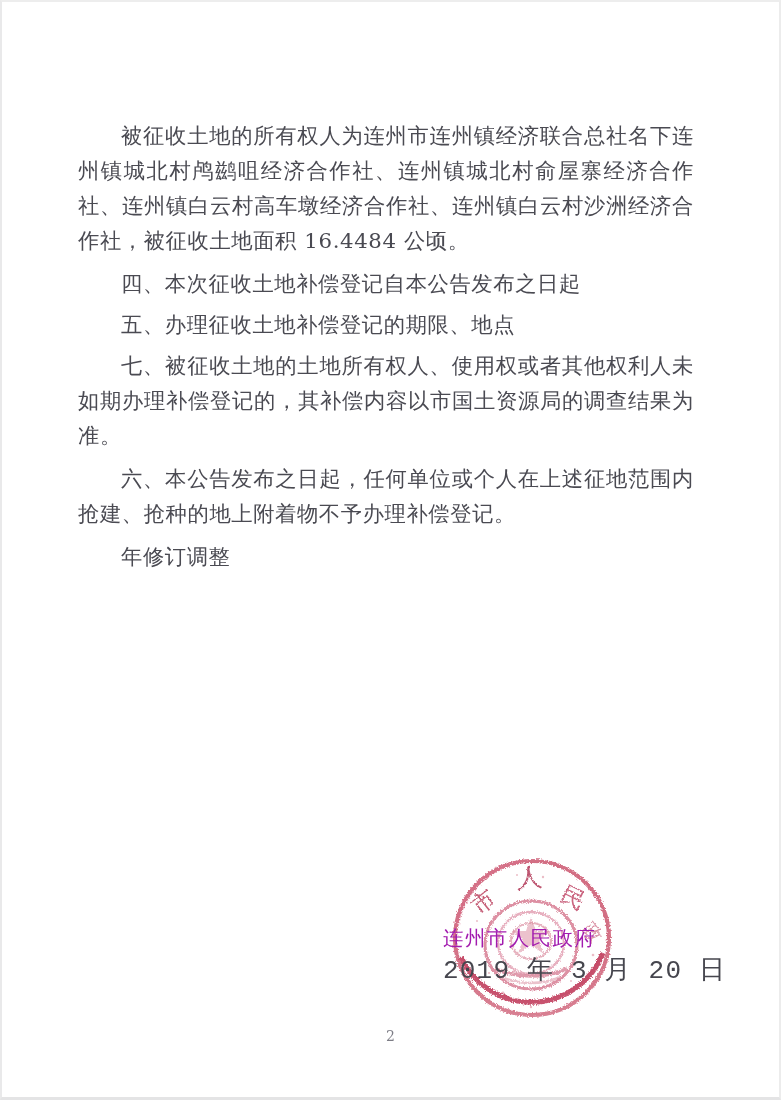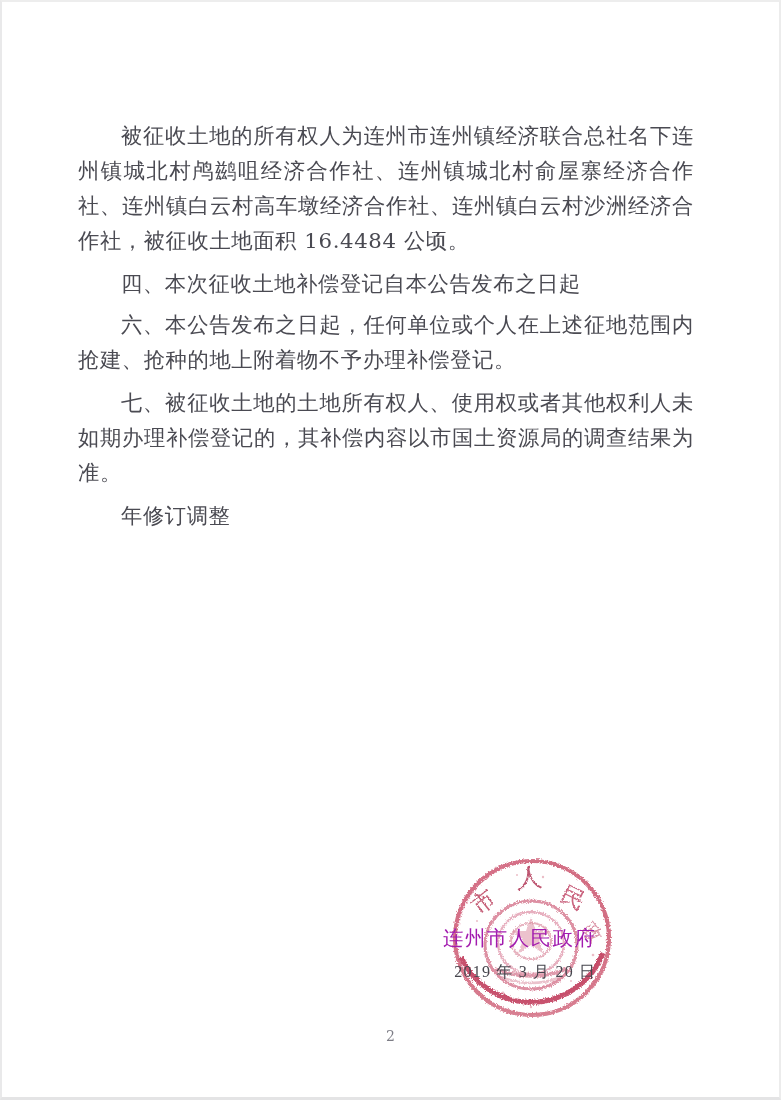--- a/index.html
+++ b/index.html
@@ -58,27 +58,26 @@
   }
   .sign-line {
     font-size: 20.5px;
     line-height: 33px;
     color: #a21caf;
     letter-spacing: 1.4px;
     white-space: nowrap;
     font-family: "DejaVu Serif", "Liberation Serif", serif;
   }
   .sign-date {
-    font-size: 16px;
+    font-size: 26px;
     line-height: 33px;
     color: #46464e;
     letter-spacing: 1.2px;
     white-space: nowrap;
-    font-family: Liberation Serif, serif;
-    text-align: right;
+    font-family: Liberation Mono, monospace;
   }
 
   
   .seal {
     position: absolute;
     left: 443px;
     top: 857px;
     width: 178px;
     height: 163px;
     z-index: 10;
@@ -98,22 +97,23 @@
   }
 </style>
 </head>
 <body>
 
 <div id="page">
 
   <div class="doc-body">
     <p class="para">被征收土地的所有权人为连州市连州镇经济联合总社名下连州镇城北村鸬鹚咀经济合作社、连州镇城北村俞屋寨经济合作社、连州镇白云村高车墩经济合作社、连州镇白云村沙洲经济合作社，被征收土地面积 16.4484 公顷。</p>
     <p class="para tight">四、本次征收土地补偿登记自本公告发布之日起</p>
+    <p class="para tight">五、办理征收土地补偿登记的期限、地点</p>
+    <p class="para">七、被征收土地的土地所有权人、使用权或者其他权利人未如期办理补偿登记的，其补偿内容以市国土资源局的调查结果为准。</p>
     <p class="para">六、本公告发布之日起，任何单位或个人在上述征地范围内抢建、抢种的地上附着物不予办理补偿登记。</p>
-    <p class="para">七、被征收土地的土地所有权人、使用权或者其他权利人未如期办理补偿登记的，其补偿内容以市国土资源局的调查结果为准。</p>
     <p class="para">年修订调整</p>
   </div>
 
   <div class="seal">
     <svg viewBox="0 0 178 163" xmlns="http://www.w3.org/2000/svg">
       <defs>
         <filter id="rough">
           <feTurbulence type="fractalNoise" baseFrequency="0.75" numOctaves="4" seed="7" result="n"></feTurbulence>
           <feDisplacementMap in="SourceGraphic" in2="n" scale="4" xChannelSelector="R" yChannelSelector="G"></feDisplacementMap>
         </filter>

